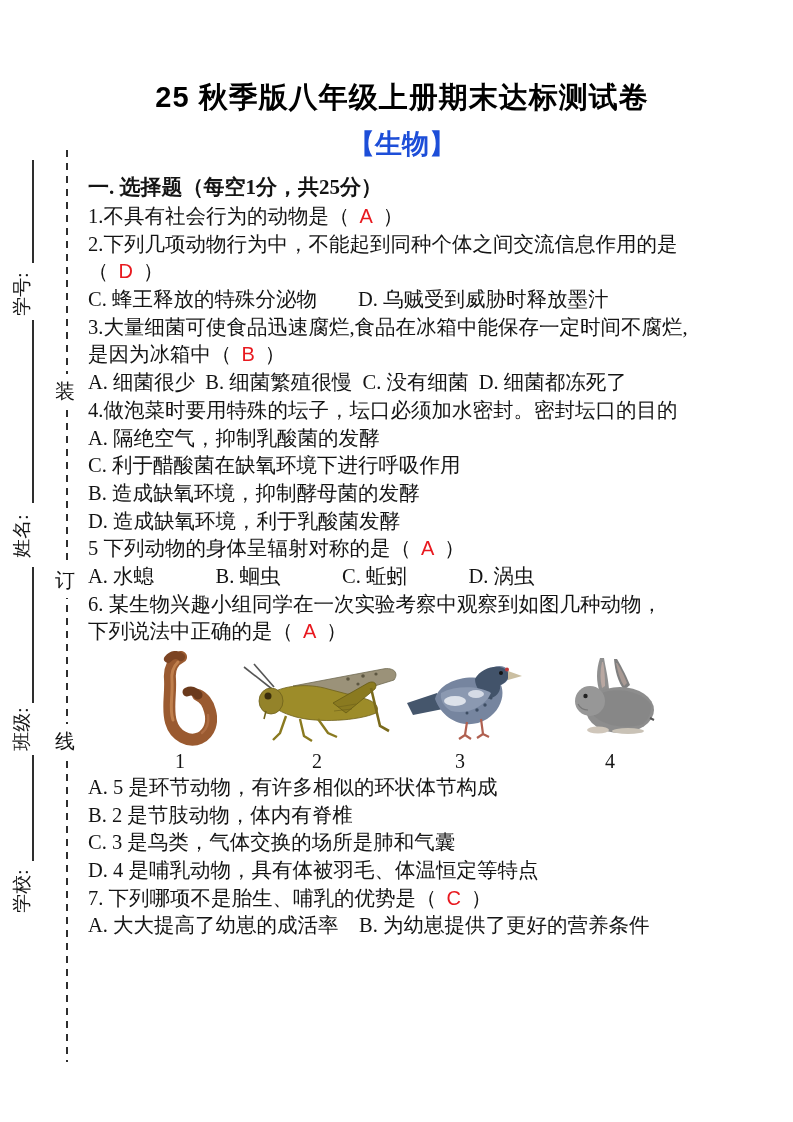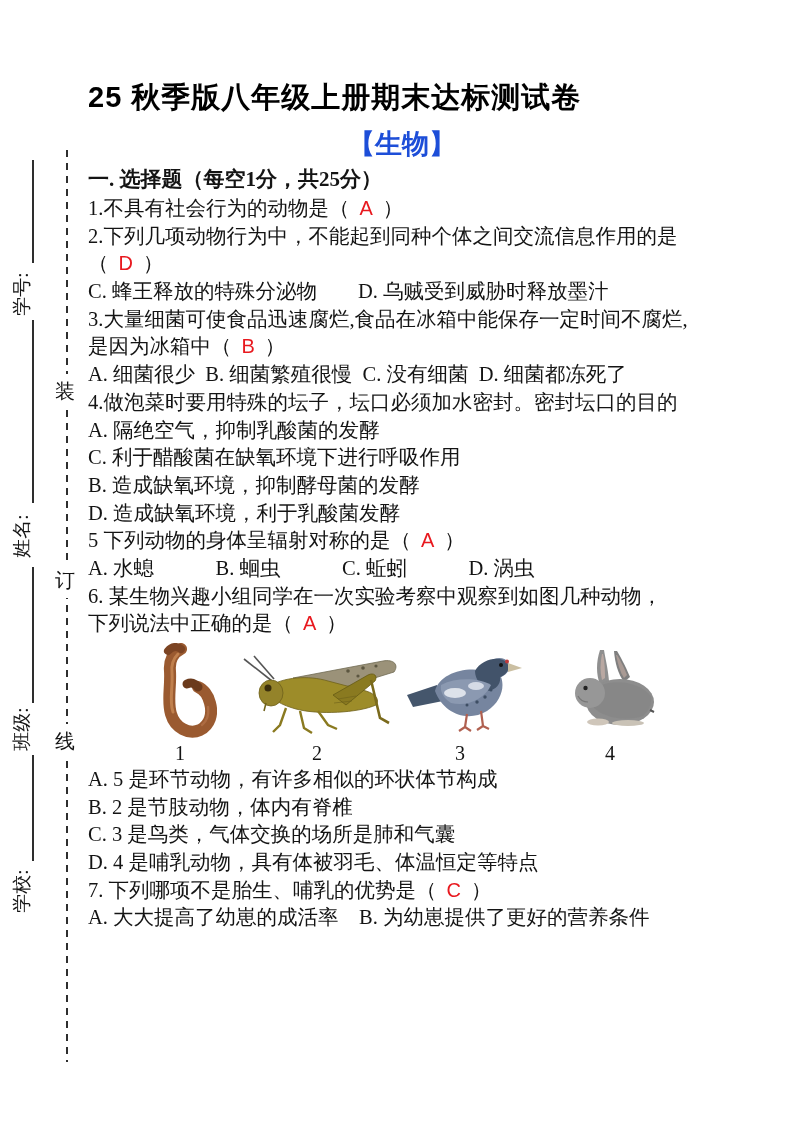--- a/index.html
+++ b/index.html
@@ -22,30 +22,30 @@
   .fblank{position:absolute;left:32px;width:2px;background:#2e2e2e;}
   .fb1{top:160px;height:103px;} .fb2{top:320px;height:183px;}
   .fb3{top:567px;height:136px;} .fb4{top:755px;height:106px;}
   .flabel{
     position:absolute;left:-9px;width:62px;text-align:center;font-size:19px;
     transform:rotate(-90deg);white-space:nowrap;
   }
   .fl1{top:281px;} .fl2{top:523px;} .fl3{top:716px;} .fl4{top:878px;}
   
   .title{
-    position:absolute;left:88px;top:78px;width:628px;
+    position:absolute;left:88px;top:78px;width:628px;text-align:center;
     font-size:29px;font-weight:bold;letter-spacing:1px;
     font-family:"Liberation Sans",sans-serif;color:#000;
   }
   .subject{
     position:absolute;left:88px;top:126px;width:628px;text-align:center;
     font-size:27px;font-weight:bold;color:#1d4ed8;
   }
   
-  .bodytext{position:absolute;left:88px;top:164px;width:650px;font-size:20.5px;}
+  .bodytext{position:absolute;left:88px;top:172px;width:650px;font-size:20.5px;}
   .section{font-size:21px;font-weight:bold;height:31px;line-height:31px;white-space:pre;}
   .doc-line{height:27.7px;line-height:27.7px;white-space:pre;}
   .ans{
     color:#e8191f;font-family:"Liberation Sans",sans-serif;
     font-size:20px;padding:0 10px;
   }
   
   .figrow{position:relative;height:128px;}
   .fig{position:absolute;}
   .fignum{position:absolute;top:104px;font-size:20px;width:30px;text-align:center;}

